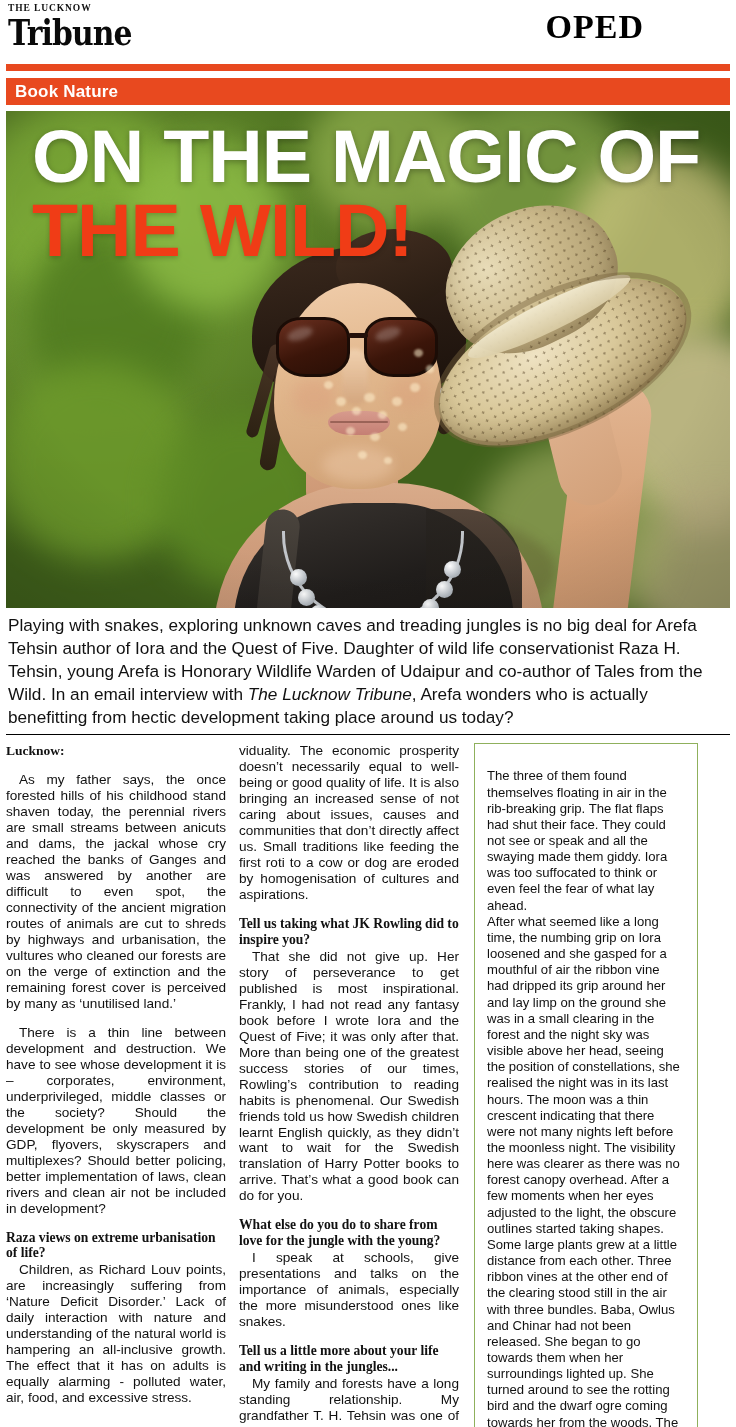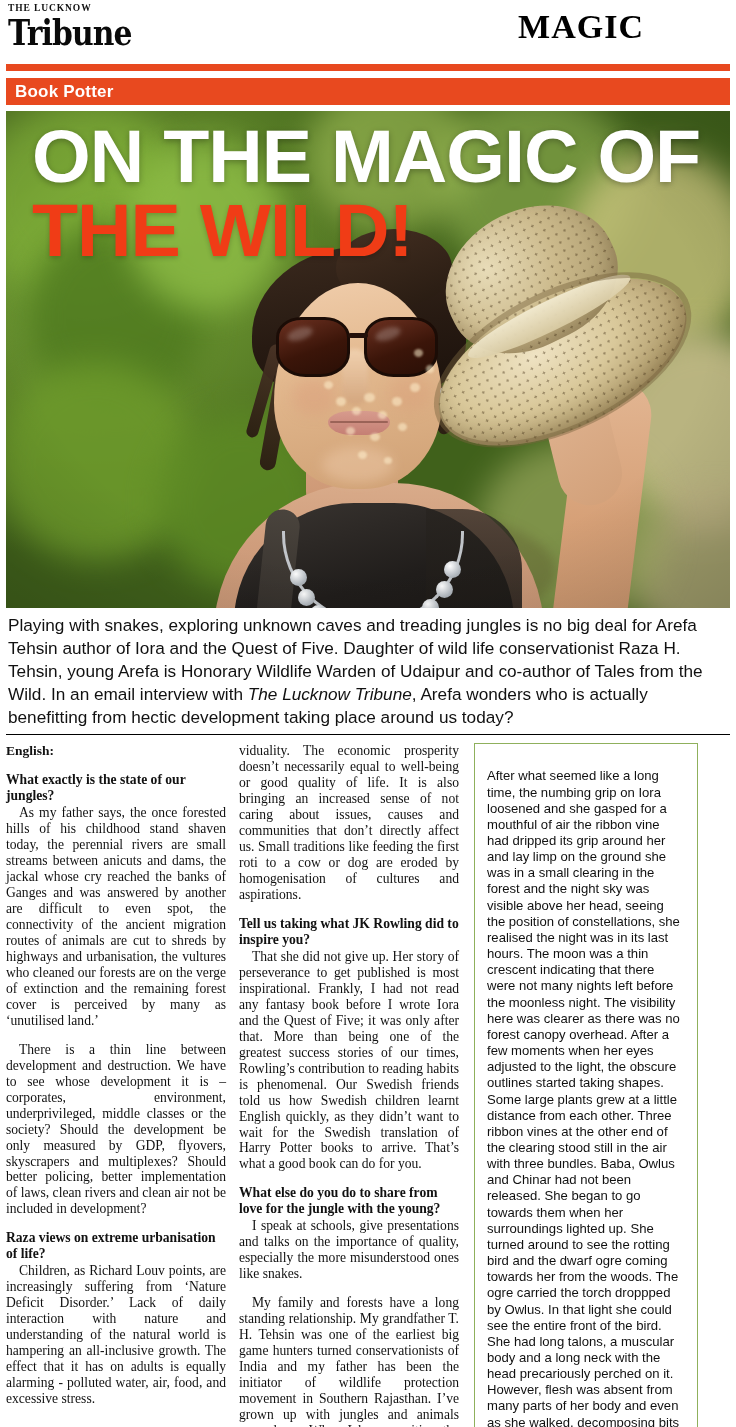--- a/index.html
+++ b/index.html
@@ -278,21 +278,21 @@
   .excerpts-label{
     font-family:"Liberation Serif", serif;
     font-weight:700;font-size:13.5px;margin:0 0 13px 0;
   }
   .q{
     font-family:"Liberation Serif", serif;
     font-weight:700;font-size:13.6px;line-height:1.17;
     margin:0 0 1px 0;text-align:left;
   }
   .a{
-    font-family:Liberation Serif, serif;
+    font-family:Liberation Sans, sans-serif;
     font-size:13.6px;line-height:1.175;
     margin:0 0 13px 0;text-align:justify;text-indent:13px;
     hyphens:auto;-webkit-hyphens:auto;
   }
   .a.cont{text-indent:0;}
   .a:last-child{margin-bottom:0;}
 
   
   .excerpt-box{
     border:1.5px solid #8FB05C;
@@ -310,28 +310,28 @@
 </head>
 <body>
 
 <div class="page">
 
   <div class="masthead">
     <div class="mast-left">
       <div class="mast-kicker">THE LUCKNOW</div>
       <div class="mast-name">Tribune</div>
     </div>
-    <div class="mast-right">MAGIC</div>
+    <div class="mast-right">OPED</div>
   </div>
 
   <div class="rule-thick"></div>
   <div class="rule-gap"></div>
 
   <div class="banner">
-    <span>Book Potter</span>
+    <span>Book Nature</span>
   </div>
 
   <div class="photo-wrap">
     <div class="photo">
       <div class="bg-base"></div>
 
       <div class="bg-blobs">
         <div class="blob" style="left:-30px;top:-10px;width:210px;height:200px;background:#7fae38;"></div>
         <div class="blob" style="left:20px;top:110px;width:180px;height:190px;background:#4f7a1f;"></div>
         <div class="blob" style="left:-10px;top:250px;width:200px;height:200px;background:#6d9a2b;"></div>
@@ -451,45 +451,46 @@
     </div>
   </div>
 
   <div class="standfirst"><span>Playing with snakes, exploring unknown caves and treading jungles is no big deal for Arefa Tehsin author of Iora and the Quest of Five. Daughter of wild life conservationist Raza H. Tehsin, young Arefa is Honorary Wildlife Warden of Udaipur and co-author of Tales from the Wild. In an email interview with </span><i>The Lucknow Tribune</i><span>, Arefa wonders who is actually benefitting from hectic development taking place around us today?</span></div>
 
   <div class="hr-thin"></div>
 
   <div class="cols">
 
     <div class="col c1">
-      <div class="excerpts-label">English:</div>
-
-      <div class="q">What exactly is the state of our jungles?</div>
+      <div class="excerpts-label">Lucknow:</div>
+
       <div class="a">As my father says, the once forested hills of his childhood stand shaven today, the perennial rivers are small streams between anicuts and dams, the jackal whose cry reached the banks of Ganges and was answered by another are difficult to even spot, the connectivity of the ancient migration routes of animals are cut to shreds by highways and urbanisation, the vultures who cleaned our forests are on the verge of extinction and the remaining forest cover is perceived by many as ‘unutilised land.’</div>
 
       <div class="a">There is a thin line between development and destruction. We have to see whose development it is – corporates, environment, underprivileged, middle classes or the society? Should the development be only measured by GDP, flyovers, skyscrapers and multiplexes? Should better policing, better implementation of laws, clean rivers and clean air not be included in development?</div>
 
       <div class="q">Raza views on extreme urbanisation of life?</div>
       <div class="a">Children, as Richard Louv points, are increasingly suffering from ‘Nature Deficit Disorder.’ Lack of daily interaction with nature and understanding of the natural world is hampering an all-inclusive growth. The effect that it has on adults is equally alarming - polluted water, air, food, and excessive stress.</div>
 
     </div>
 
     <div class="col c2">
       <div class="a cont">viduality. The economic prosperity doesn’t necessarily equal to well-being or good quality of life. It is also bringing an increased sense of not caring about issues, causes and communities that don’t directly affect us. Small traditions like feeding the first roti to a cow or dog are eroded by homogenisation of cultures and aspirations.</div>
 
       <div class="q">Tell us taking what JK Rowling did to inspire you?</div>
       <div class="a">That she did not give up. Her story of perseverance to get published is most inspirational. Frankly, I had not read any fantasy book before I wrote Iora and the Quest of Five; it was only after that. More than being one of the greatest success stories of our times, Rowling’s contribution to reading habits is phenomenal. Our Swedish friends told us how Swedish children learnt English quickly, as they didn’t want to wait for the Swedish translation of Harry Potter books to arrive. That’s what a good book can do for you.</div>
 
       <div class="q">What else do you do to share from love for the jungle with the young?</div>
-      <div class="a">I speak at schools, give presentations and talks on the importance of quality, especially the more misunderstood ones like snakes.</div>
-
+      <div class="a">I speak at schools, give presentations and talks on the importance of animals, especially the more misunderstood ones like snakes.</div>
+
+      <div class="q">Tell us a little more about your life and writing in the jungles...</div>
       <div class="a">My family and forests have a long standing relationship. My grandfather T. H. Tehsin was one of the earliest big game hunters turned conservationists of India and my father has been the initiator of wildlife protection movement in Southern Rajasthan. I’ve grown up with jungles and animals around me. When I began writing the settings and theme came naturally to me – my writing had to be on the magic of the wild.</div>
     </div>
 
     <div class="col c3">
       <div class="excerpt-box">
+        <p class="ex-p">The three of them found themselves floating in air in the rib-breaking grip. The flat flaps had shut their face. They could not see or speak and all the swaying made them giddy. Iora was too suffocated to think or even feel the fear of what lay ahead.</p>
         <p class="ex-p">After what seemed like a long time, the numbing grip on Iora loosened and she gasped for a mouthful of air the ribbon vine had dripped its grip around her and lay limp on the ground she was in a small clearing in the forest and the night sky was visible above her head, seeing the position of constellations, she realised the night was in its last hours. The moon was a thin crescent indicating that there were not many nights left before the moonless night. The visibility here was clearer as there was no forest canopy overhead. After a few moments when her eyes adjusted to the light, the obscure outlines started taking shapes. Some large plants grew at a little distance from each other. Three ribbon vines at the other end of the clearing stood still in the air with three bundles. Baba, Owlus and Chinar had not been released. She began to go towards them when her surroundings lighted up. She turned around to see the rotting bird and the dwarf ogre coming towards her from the woods. The ogre carried the torch droppped by Owlus. In that light she could see the entire front of the bird. She had long talons, a muscular body and a long neck with the head precariously perched on it. However, flesh was absent from many parts of her body and even as she walked, decomposing bits fell on the ground.</p>
 
       </div>
     </div>
 
   </div>
 </div>
 
 </body></html>

